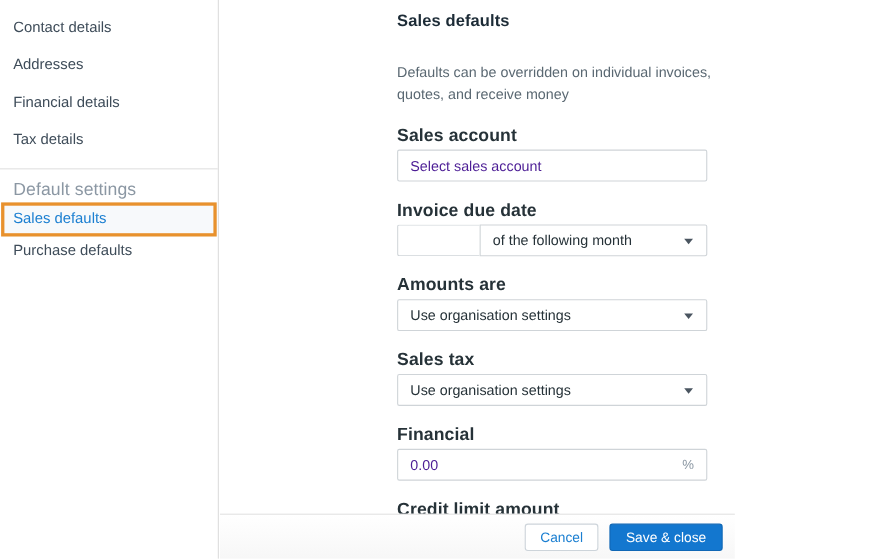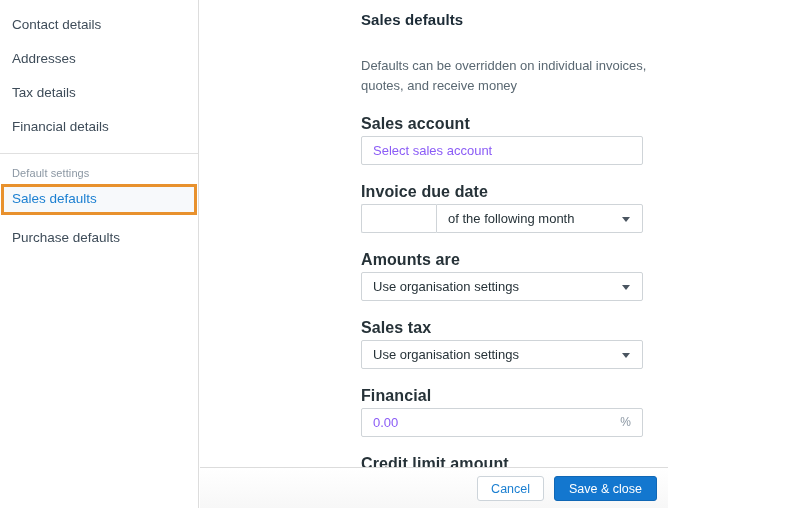--- a/index.html
+++ b/index.html
@@ -51,21 +51,21 @@
   }
 
   .sidebar-divider {
     height: 1px;
     background: #e0e0e0;
     margin: 9px 0 0 0;
   }
 
   .nav-section-label {
     padding: 12px 12px 4px 12px;
-    font-size: 11px;
+    font-size: 16px;
     line-height: 14px;
     color: #8b97a3;
     letter-spacing: 0.1px;
   }
 
   .nav-item-highlight-wrap {
     position: relative;
   }
 
   
@@ -144,21 +144,21 @@
     border-radius: 2px;
     background: #ffffff;
   }
 
   .input-box .ph {
     position: absolute;
     left: 11px;
     top: 0;
     line-height: 27px;
     font-size: 13px;
-    color: #8b5cf6;
+    color: #4c1d95;
     text-align: center;
   }
 
   .unit-suffix {
     position: absolute;
     right: 11px;
     top: 0;
     line-height: 27px;
     font-size: 12px;
     color: #8b97a3;
@@ -280,39 +280,39 @@
   <nav class="sidebar">
 
     <div class="nav-group-primary">
       <div class="nav-item">
         <span>Contact details</span>
       </div>
       <div class="nav-item">
         <span>Addresses</span>
       </div>
       <div class="nav-item">
+        <span>Financial details</span>
+      </div>
+      <div class="nav-item">
         <span>Tax details</span>
-      </div>
-      <div class="nav-item">
-        <span>Financial details</span>
       </div>
     </div>
 
     <div class="sidebar-divider"></div>
 
     <div class="nav-section-label">Default settings</div>
 
     <div class="nav-item-highlight-wrap">
       <div class="focus-ring"></div>
       <div class="nav-item-sales">
         <span>Sales defaults</span>
       </div>
     </div>
 
-    <div class="nav-item" style="padding-top:14px;">
+    <div class="nav-item" style="padding-top:4px;">
       <span>Purchase defaults</span>
     </div>
 
   </nav>
 
   <main class="content">
     <div class="content-inner">
 
       <h1 class="page-title">Sales defaults</h1>
 

